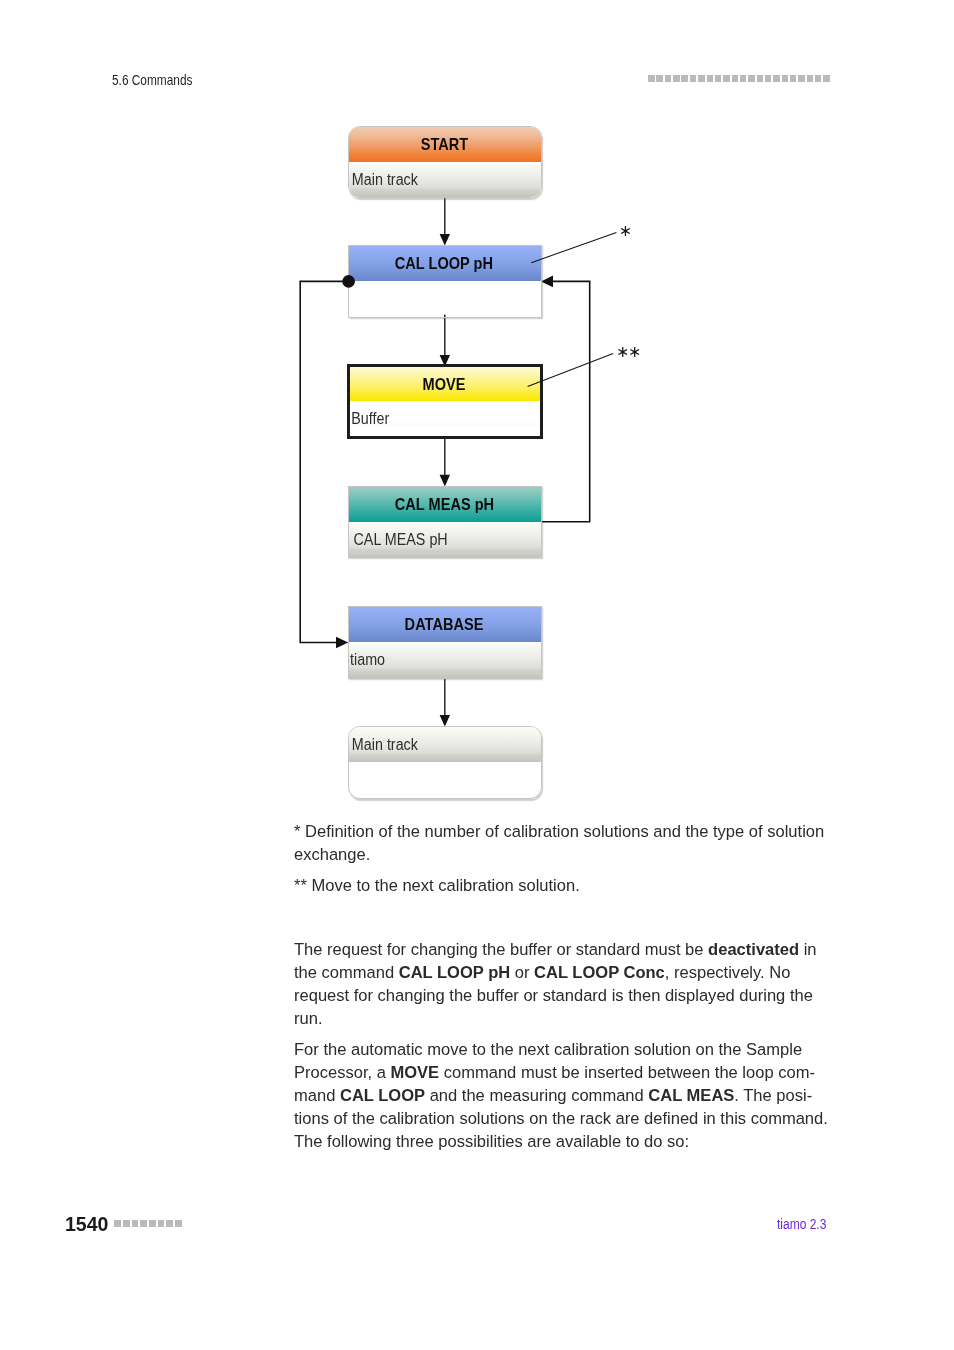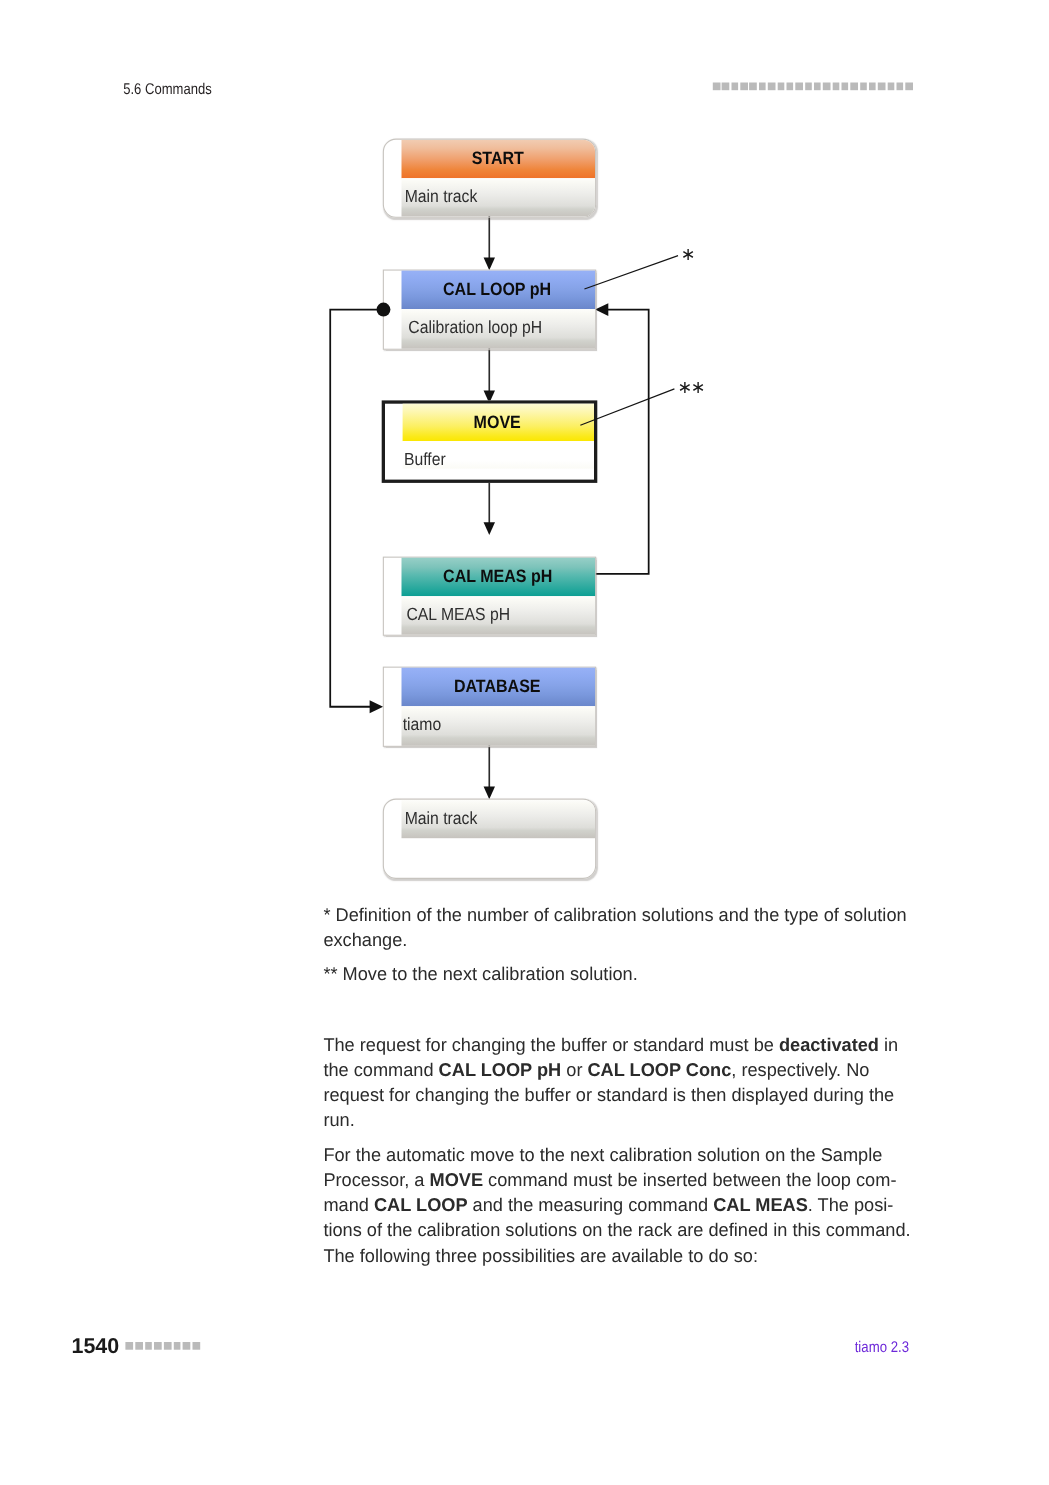--- a/index.html
+++ b/index.html
@@ -11,38 +11,38 @@
   .runhead{position:absolute;left:112px;top:71.9px;font-size:14.1px;color:#231f20;}
   .runhead span{display:inline-block;transform:scaleX(0.842);transform-origin:left center;}
   .headsquares{position:absolute;left:648.1px;top:75px;display:flex;gap:1.92px;}
   .headsquares i{display:block;width:6.45px;height:7px;background:#bababa;}
 
   
   .chart{position:absolute;left:0;top:0;width:954px;height:820px;}
   .chart svg{position:absolute;left:0;top:0;}
   .chart svg.overlay{z-index:5;pointer-events:none;}
 
-  .node{position:absolute;left:348.2px;width:193.9px;height:72.4px;box-sizing:border-box;padding-left:16px;}
+  .node{position:absolute;left:348.2px;width:193.9px;height:72.4px;box-sizing:border-box;}
   .node .hdr{height:35.5px;line-height:37.3px;text-align:center;font-weight:bold;font-size:16.3px;color:#0d0d0d;}
   .node .bdy{height:35.5px;line-height:41.4px;text-align:left;font-size:16px;color:#2e2e2e;}
   .node .hdr>span,.node .bdy>span{display:inline-block;transform:translateX(-1px) scaleX(0.895);transform-origin:center;}
 
   .orange .hdr{background:linear-gradient(180deg,#f1ccb2 0%,#f0bd9b 22%,#f09f6c 52%,#ef8337 80%,#ef7229 100%);}
   .blue   .hdr{background:linear-gradient(180deg,#97b1f6 0%,#8eaaf1 24%,#86a3e8 46%,#7a98dd 70%,#6e8bcf 92%,#6a87cb 100%);}
   .teal   .hdr{background:linear-gradient(180deg,#97cfc7 0%,#7cc3ba 25%,#5bbab0 44%,#36ada2 70%,#13a296 94%,#0c9e92 100%);}
   .greybody .bdy{background:linear-gradient(180deg,#fdfdfb 0%,#fafaf5 9%,#ededea 40%,#dededa 72%,#d1d2cc 80%,#c6c3be 100%);}
 
   .n-start,.n-end,.n-calloop,.n-database,.n-calmeas{border:1px solid #c7c4bf;box-shadow:1px 1.2px 1.1px rgba(120,115,110,0.35);}
   .n-start .hdr,.n-end .hdr,.n-calloop .hdr,.n-database .hdr,.n-calmeas .hdr{height:35.1px;line-height:35.8px;}
   .n-start .bdy,.n-end .bdy,.n-calloop .bdy,.n-database .bdy,.n-calmeas .bdy{height:35.3px;line-height:36.5px;}
   .n-start{top:125.5px;border-radius:12px;overflow:hidden;}
   .n-end{top:726.2px;border-radius:12px;overflow:hidden;}
   .n-calloop{top:245.3px;}
   .n-database{top:606.2px;}
-  .n-calmeas{top:485.8px;margin-top:20px;}
+  .n-calmeas{top:485.8px;}
 
   .n-move{left:346.5px;top:364.4px;width:196.3px;height:74.2px;border:3.3px solid #1d1d1d;background:#fff;}
   .n-move .hdr{height:33.9px;line-height:35.3px;background:linear-gradient(180deg,#fefbd4 0%,#fdf7b3 20%,#fcf063 60%,#fbe919 88%,#fbe700 100%);}
   .n-move .bdy{height:25px;line-height:36.5px;background:linear-gradient(180deg,#ffffff 0%,#ffffff 70%,#fbfbf6 100%);}
 
   .ann{position:absolute;font-family:"DejaVu Sans",sans-serif;font-size:16px;color:#1a1a1a;line-height:1;letter-spacing:-1.5px;}
   .ann1{left:618.8px;top:223.2px;}
   .ann2{left:616px;top:343.7px;}
 
   
@@ -129,21 +129,20 @@
     </svg>
     <div class="ann ann1">∗</div>
     <div class="ann ann2">∗∗</div>
 
     <div class="node n-start orange greybody">
       <div class="hdr"><span>START</span></div>
       <div class="bdy"><span>Main track</span></div>
     </div>
     <div class="node n-calloop blue greybody">
       <div class="hdr"><span>CAL LOOP pH</span></div>
-      <div class="bdy"><span>Calibration loop pH</span></div>
     </div>
     <div class="node n-move">
       <div class="hdr"><span>MOVE</span></div>
       <div class="bdy"><span>Buffer</span></div>
     </div>
     <div class="node n-calmeas teal greybody">
       <div class="hdr"><span>CAL MEAS pH</span></div>
       <div class="bdy"><span>CAL MEAS pH</span></div>
     </div>
     <div class="node n-database blue greybody">

